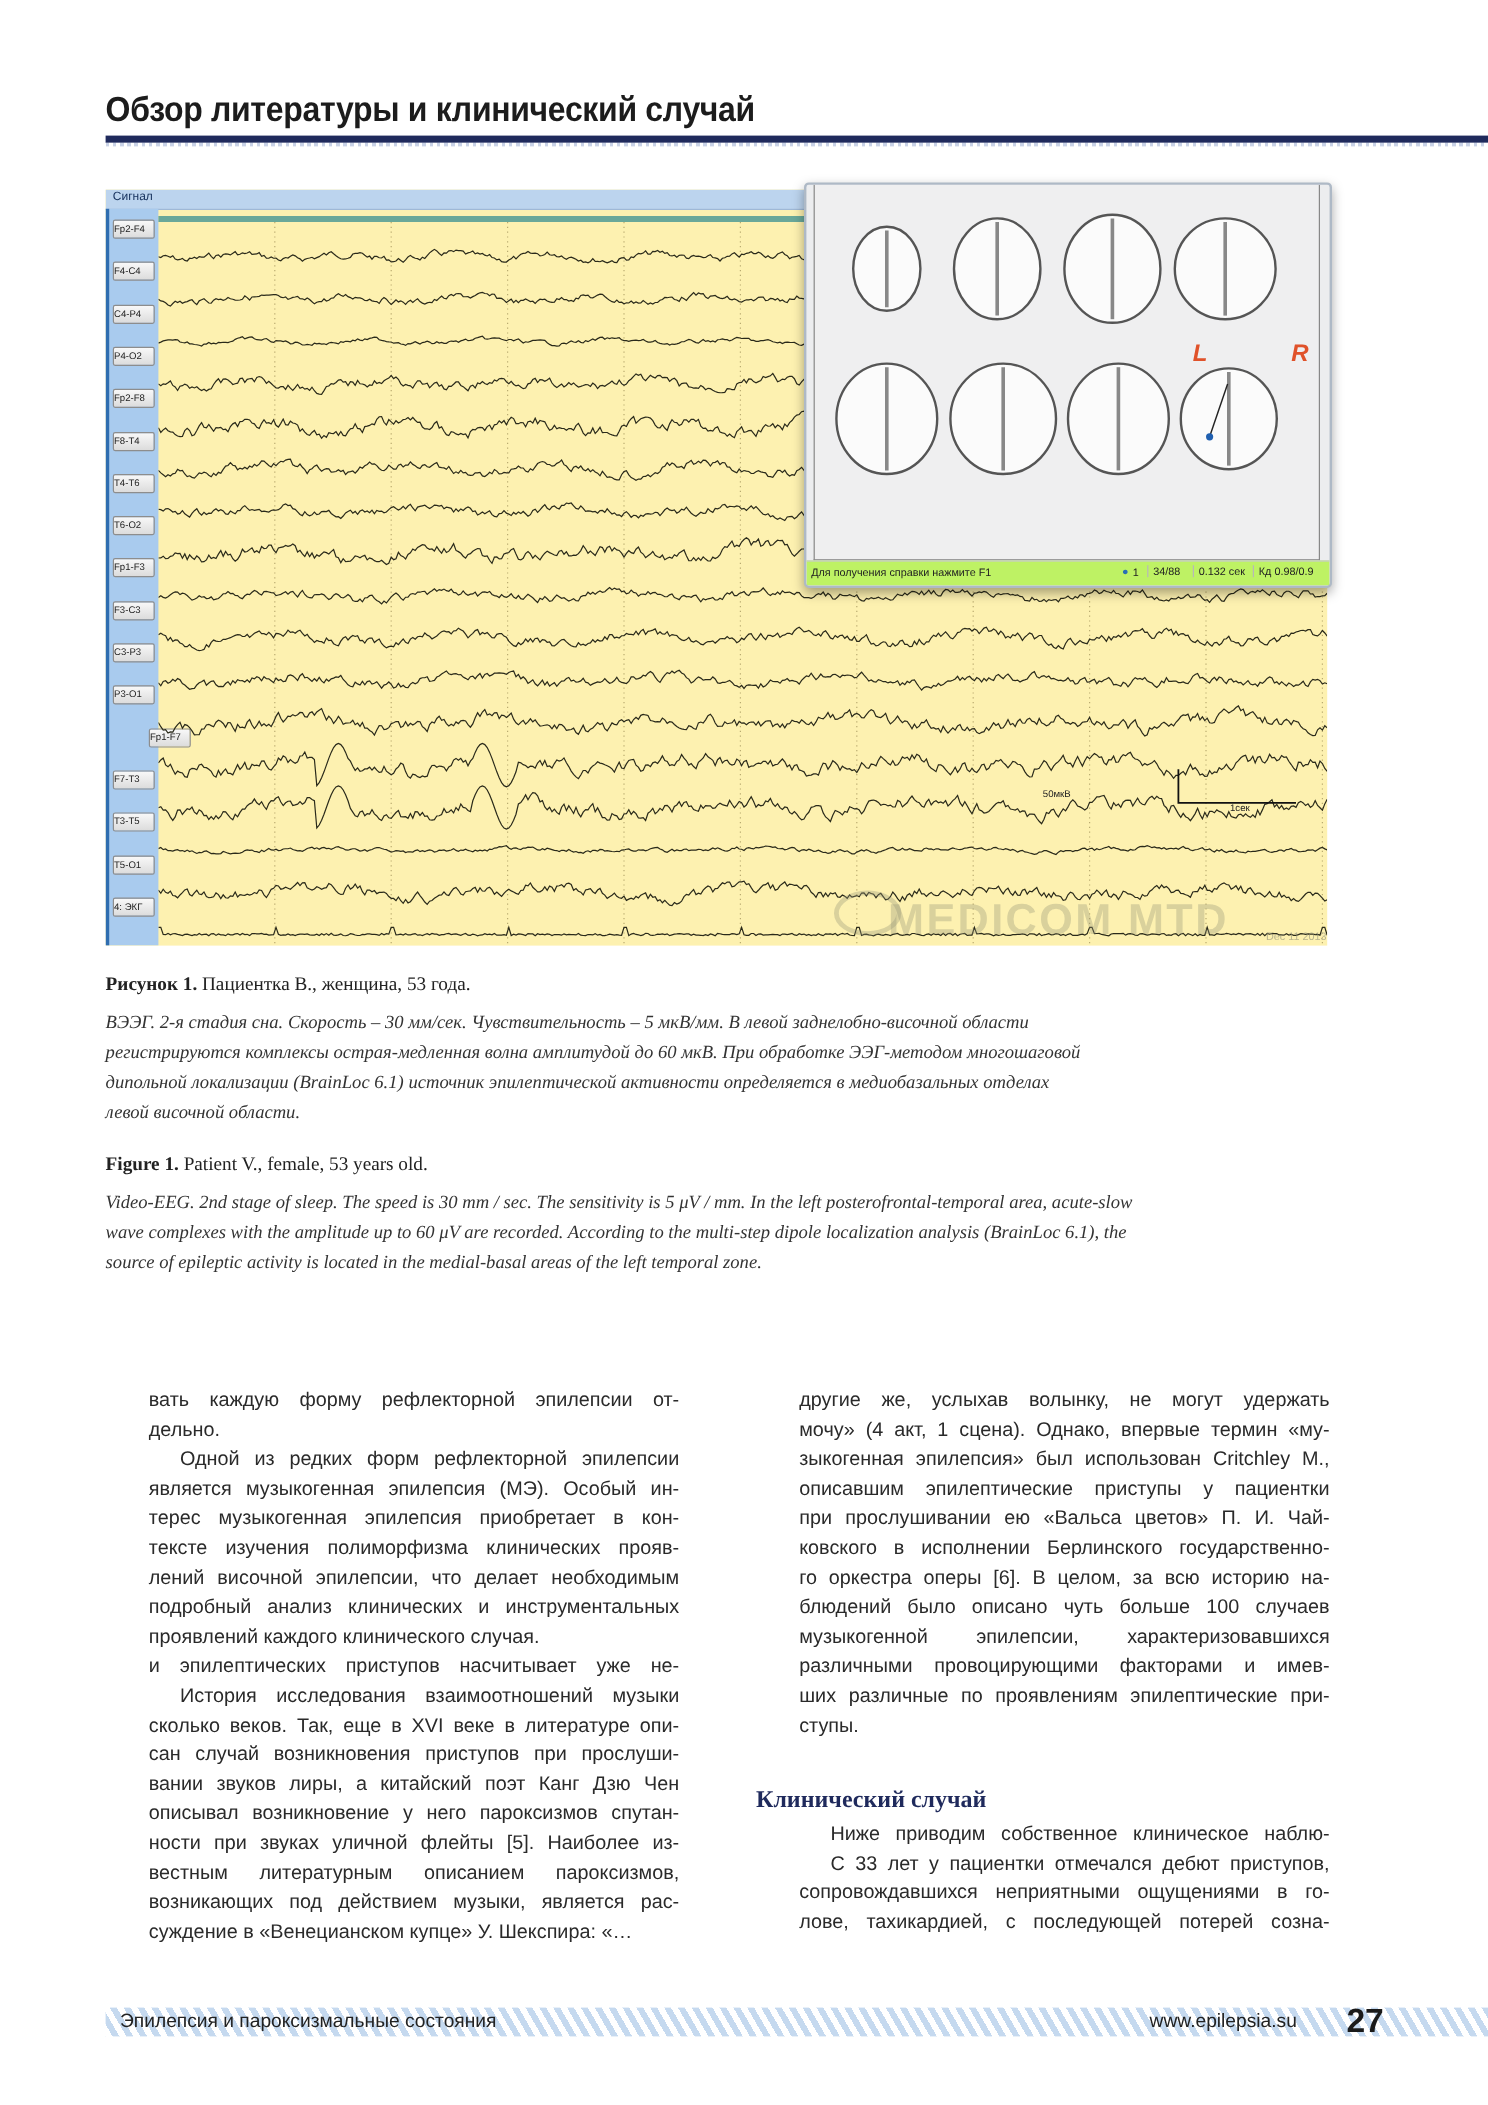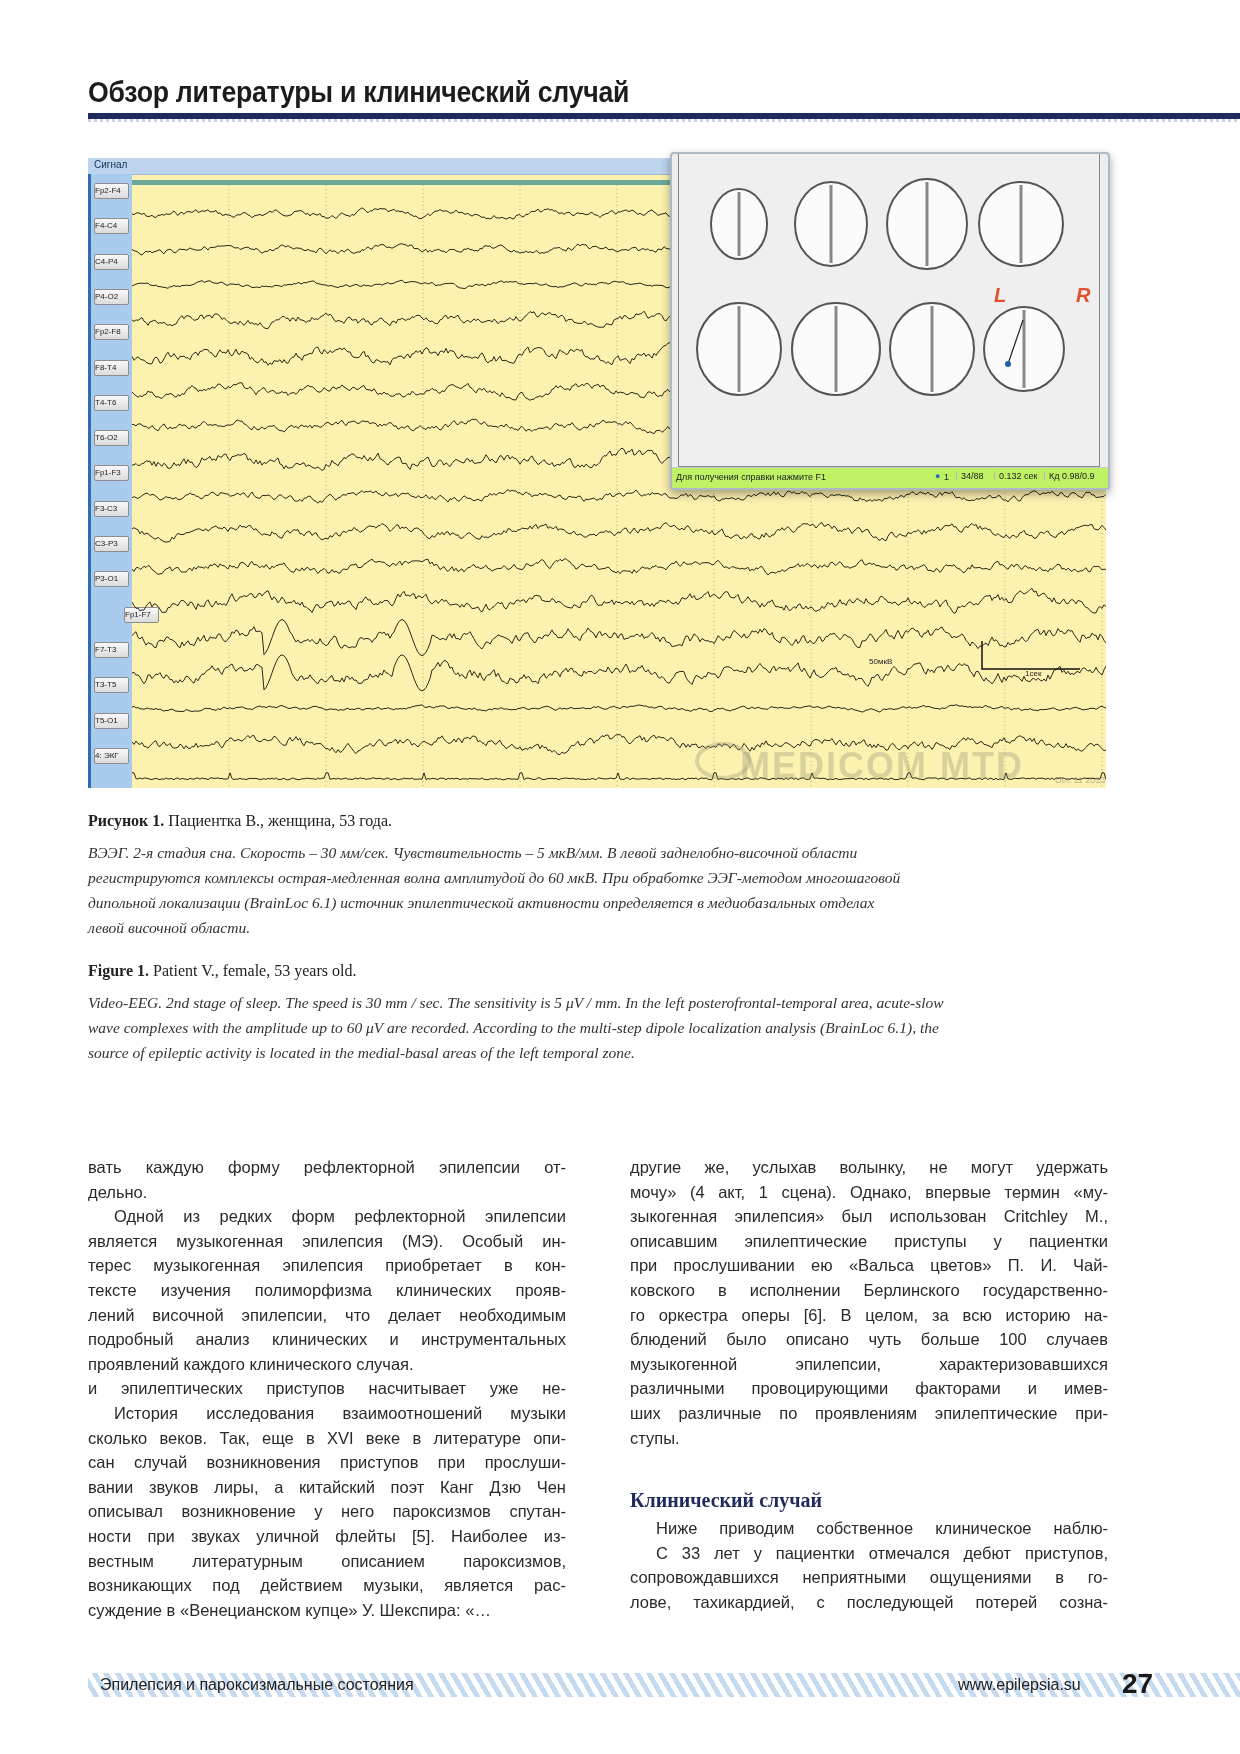--- a/index.html
+++ b/index.html
@@ -32,21 +32,21 @@
     .lr-label { position: absolute; font-family: "Liberation Sans", sans-serif; font-weight: bold; font-style: italic; font-size: 20px; color: #e0522a; }
 
     
     .cap-title { position: absolute; left: 88px; font-family: "Liberation Serif", serif; font-size: 16px; color: #222; white-space: nowrap; }
     .cap-title b { font-weight: bold; }
     .cap-body { position: absolute; left: 88px; width: 1010px; font-family: "Liberation Serif", serif; font-style: italic; font-size: 15.5px; line-height: 25px; color: #333; }
     .cap-body div { white-space: nowrap; }
 
     
     .col { position: absolute; width: 478px; font-family: "Liberation Sans", sans-serif; font-size: 16.5px; line-height: 24.6px; color: #2a2a2a; }
-    .col .ln { display: block; white-space: nowrap; text-align: justify; text-align-last: justify; height: 24.6px; }
+    .col .ln { display: block; white-space: nowrap; text-align: justify; text-align-last: justify; height: 24.6px; margin-left: 36px; }
     .col .ln.last { text-align-last: left; }
     .col .ln.ind { padding-left: 26px; }
     .section-heading { position: absolute; left: 630px; top: 1489px; font-family: "Liberation Serif", serif; font-weight: bold; font-size: 20px; color: #1f2a5c; }
 
     
     .footer-stripes { position: absolute; left: 88px; top: 1673px; width: 1152px; height: 24px; background: repeating-linear-gradient(60deg, #ffffff 0 5px, #c5d9ef 5px 10px); }
     .footer-left { position: absolute; left: 100px; top: 1676px; font-size: 16px; color: #222; background: transparent; }
     .footer-url { position: absolute; left: 958px; top: 1676px; font-size: 16px; color: #222; }
     .footer-page { position: absolute; left: 1122px; top: 1668px; font-size: 28px; font-weight: bold; color: #1a1a1a; }
   </style>

